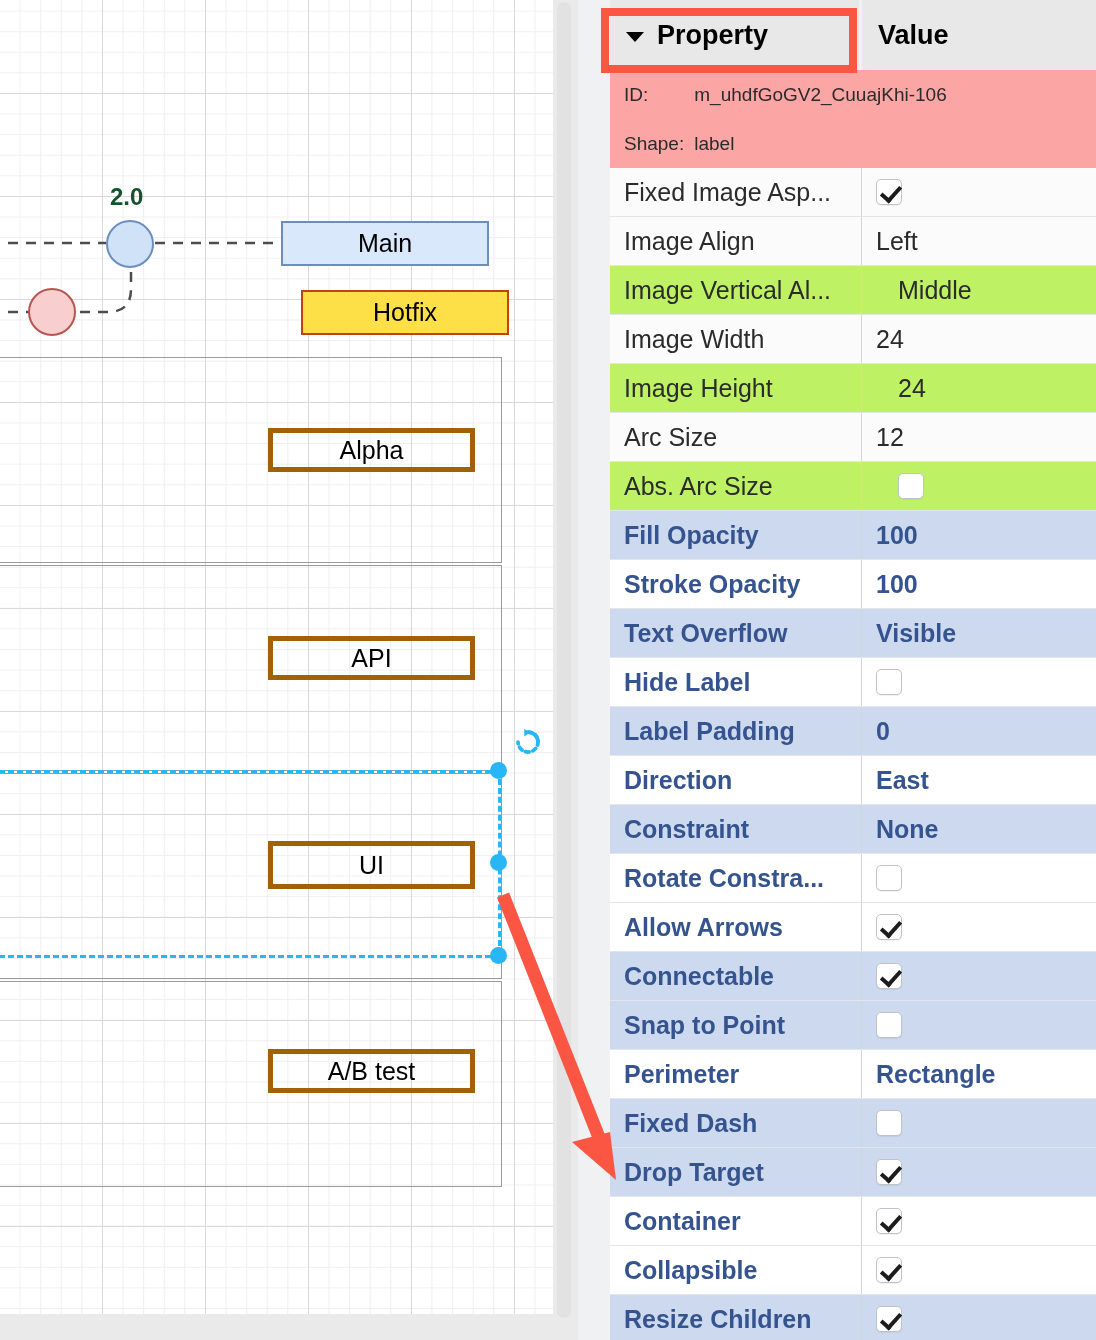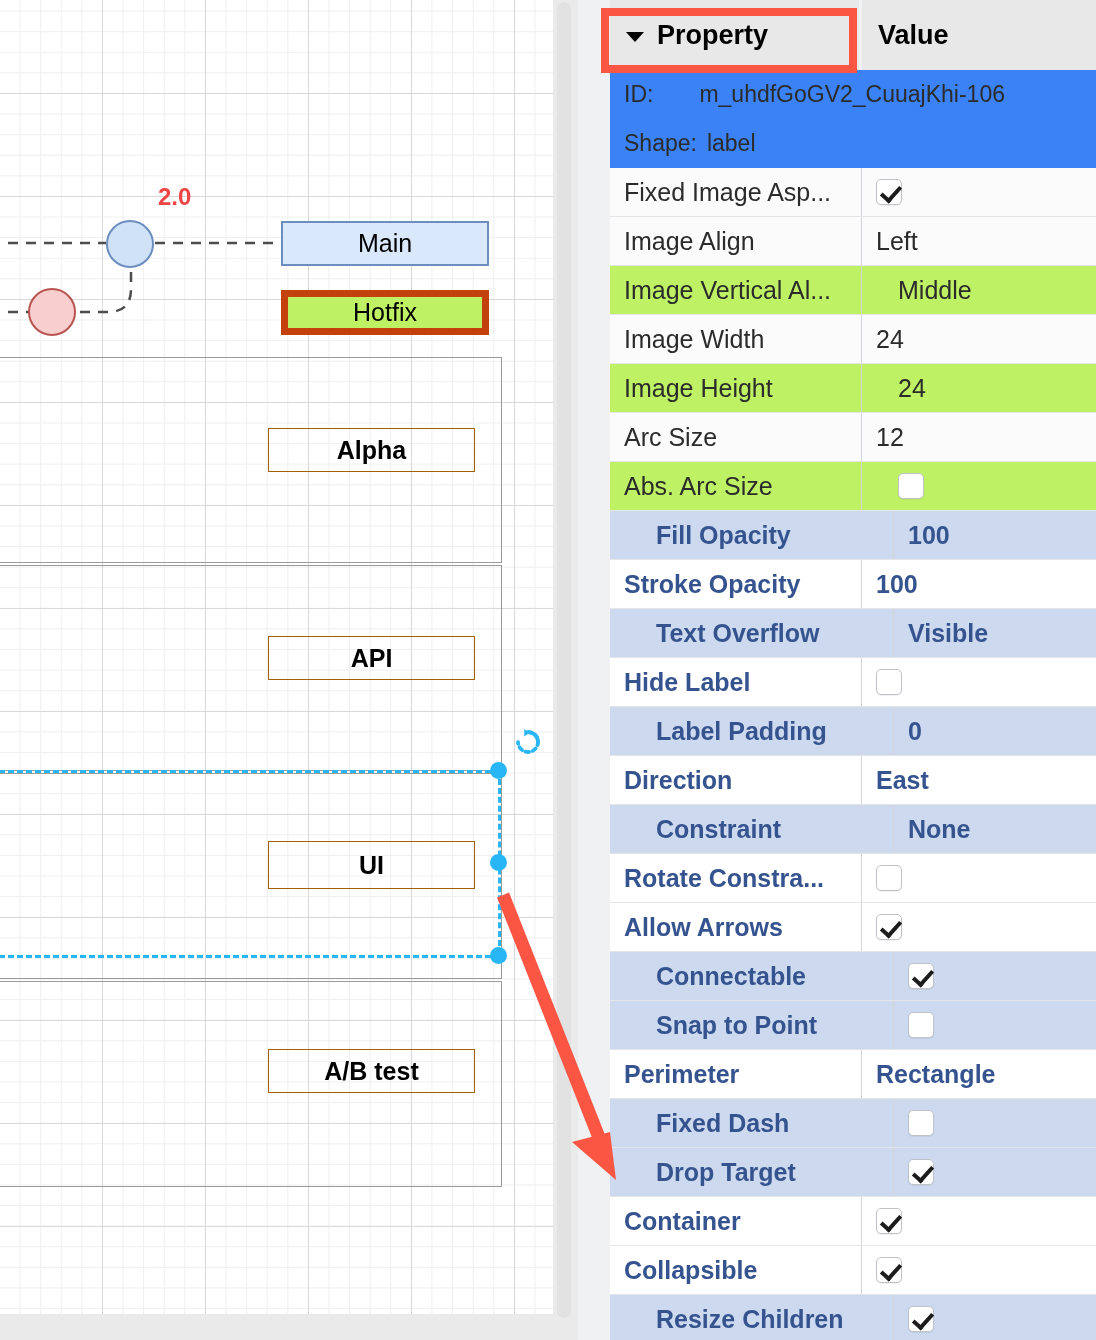--- a/index.html
+++ b/index.html
@@ -41,36 +41,36 @@
     position: absolute; left: 557px; top: 2px; width: 14px; height: 1316px;
     background: #e2e2e2; border-radius: 7px;
   }
 
   .node {
     position: absolute;
     display: flex; align-items: center; justify-content: center;
     font-size: 25px; color: #000;
     white-space: nowrap;
   }
-  .node.plain { border: 1px solid #a16207; background: transparent; font-weight: bold; }
+  .node.plain { border: 5px solid #a16207; background: transparent; }
   .node.blue  { background: #dae8fc; border: 2px solid #6c8ebf; }
-  .node.red   { background: #bef264; border: 7px solid #c2410c; }
+  .node.red   { background: #fde047; border: 2px solid #c2410c; margin-left: 20px; }
 
   .pool {
     position: absolute;
     border: 1px solid #9a9a9a;
     background: transparent;
   }
 
   .circle { position: absolute; border-radius: 50%; }
   .circle.blue { background: #cfe2f7; border: 2px solid #6c8ebf; }
   .circle.red  { background: #f8cfce; border: 2px solid #b85450; }
 
   .tag-2 {
-    position: absolute; font-size: 24px; font-weight: bold; color: #ef4444; margin-left: 48px;
+    position: absolute; font-size: 24px; font-weight: bold; color: #14532d;
   }
 
   
   .sel-handle {
     position: absolute; width: 17px; height: 17px; border-radius: 50%;
     background: #29b6f6;
   }
   .sel-dash-h {
     position: absolute; height: 0; border-top: 3px dashed #29b6f6;
   }
@@ -99,43 +99,43 @@
   .hdr-cell.val  { flex: 1 1 auto; }
   .caret {
     display: inline-block; width: 0; height: 0;
     border-left: 9px solid transparent; border-right: 9px solid transparent;
     border-top: 10px solid #000; margin-right: 13px; margin-top: 3px;
   }
 
   .kv-row {
     display: flex; align-items: center;
     height: 49px;
-    background: #3b82f6;
-    font-size: 23px; color: #2b2b2b;
+    background: #fca5a5;
+    font-size: 19px; color: #2b2b2b;
     padding-left: 14px;
   }
   .kv-row .k { margin-right: 10px; }
   .kv-row .v { color: #2b2b2b; }
 
   .row { display: flex; height: 49px; }
   .cell {
     display: flex; align-items: center;
     font-size: 25px; color: #2b2b2b;
     padding-left: 14px;
     overflow: hidden; white-space: nowrap;
   }
   .cell.prop { width: 252px; border-right: 1px solid #d2d6dc; }
   .cell.val  { flex: 1 1 auto; }
 
   .row.alt-light { background: #fbfbfb; }
   .row.alt-white { background: #bef264; gap: 22px; }
   .row.sep { border-bottom: 1px solid #e3e5e8; }
 
   .row.blue .cell { color: #35548f; font-weight: bold; }
-  .row.blue.shade  { background: #ccd9ee; padding-left: 32px; }
+  .row.blue.shade  { background: #ccd9ee; }
   .row.blue.plainb { background: #ffffff; }
 
   .chk {
     width: 26px; height: 26px; border-radius: 5px;
     background: #ffffff; border: 1px solid #bfc3c8;
     position: relative; flex: 0 0 auto;
     box-shadow: 0 1px 1px rgba(0,0,0,.06);
   }
   .chk.on::after {
     content: ""; position: absolute;

